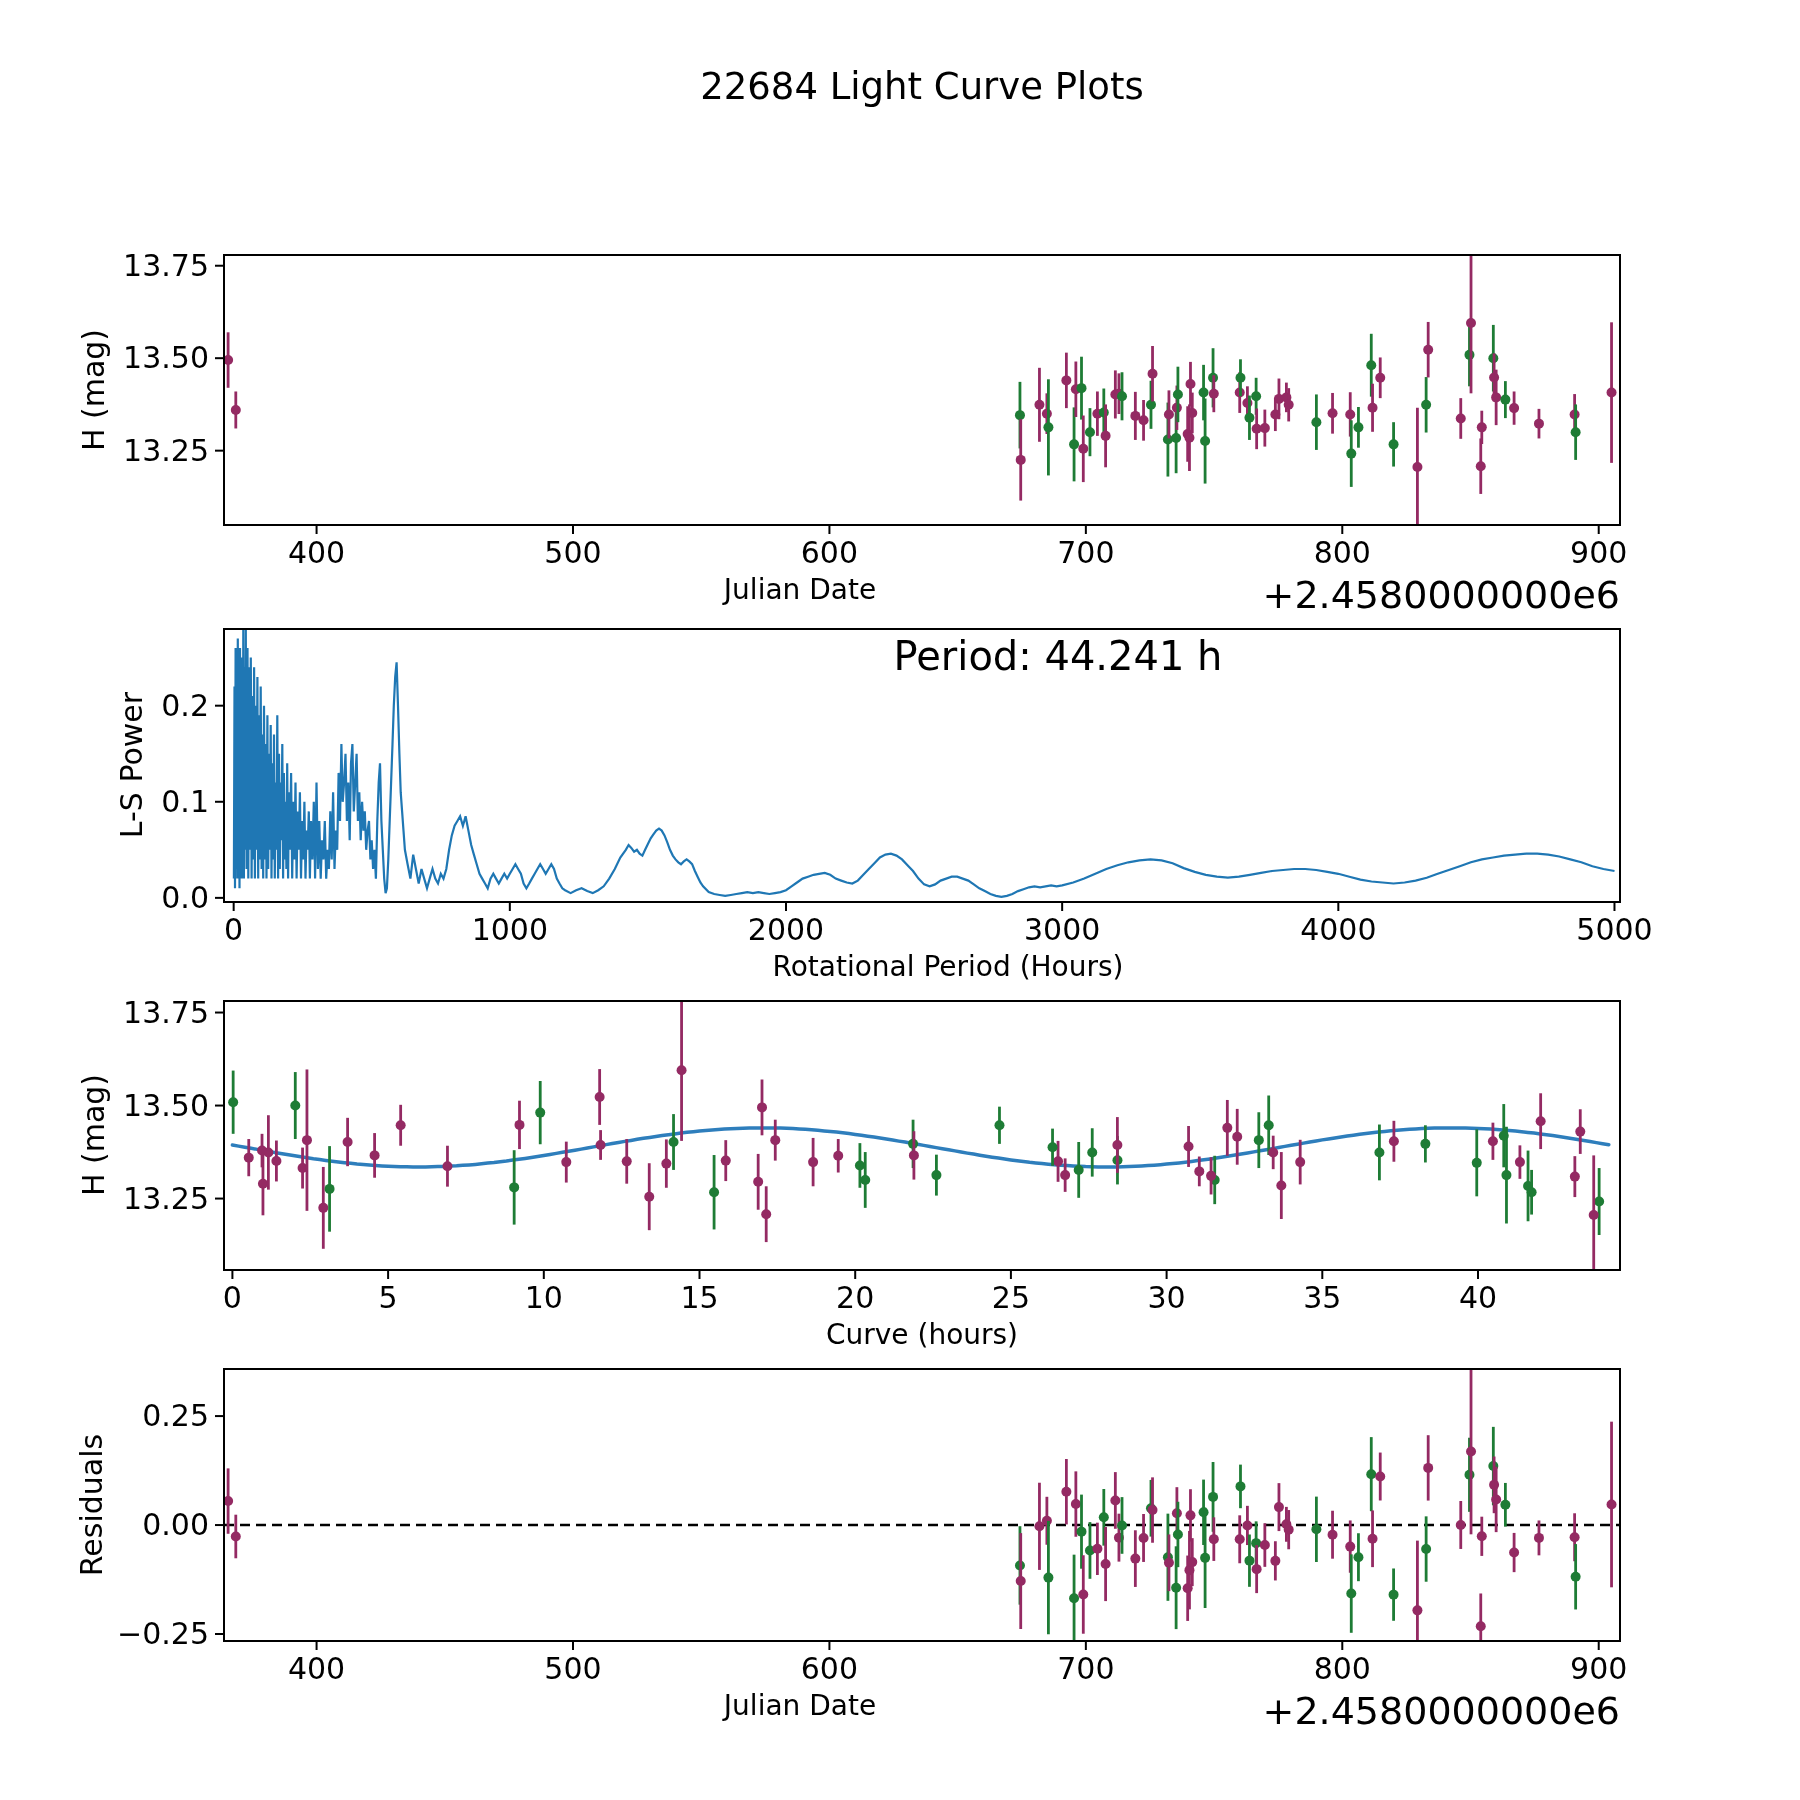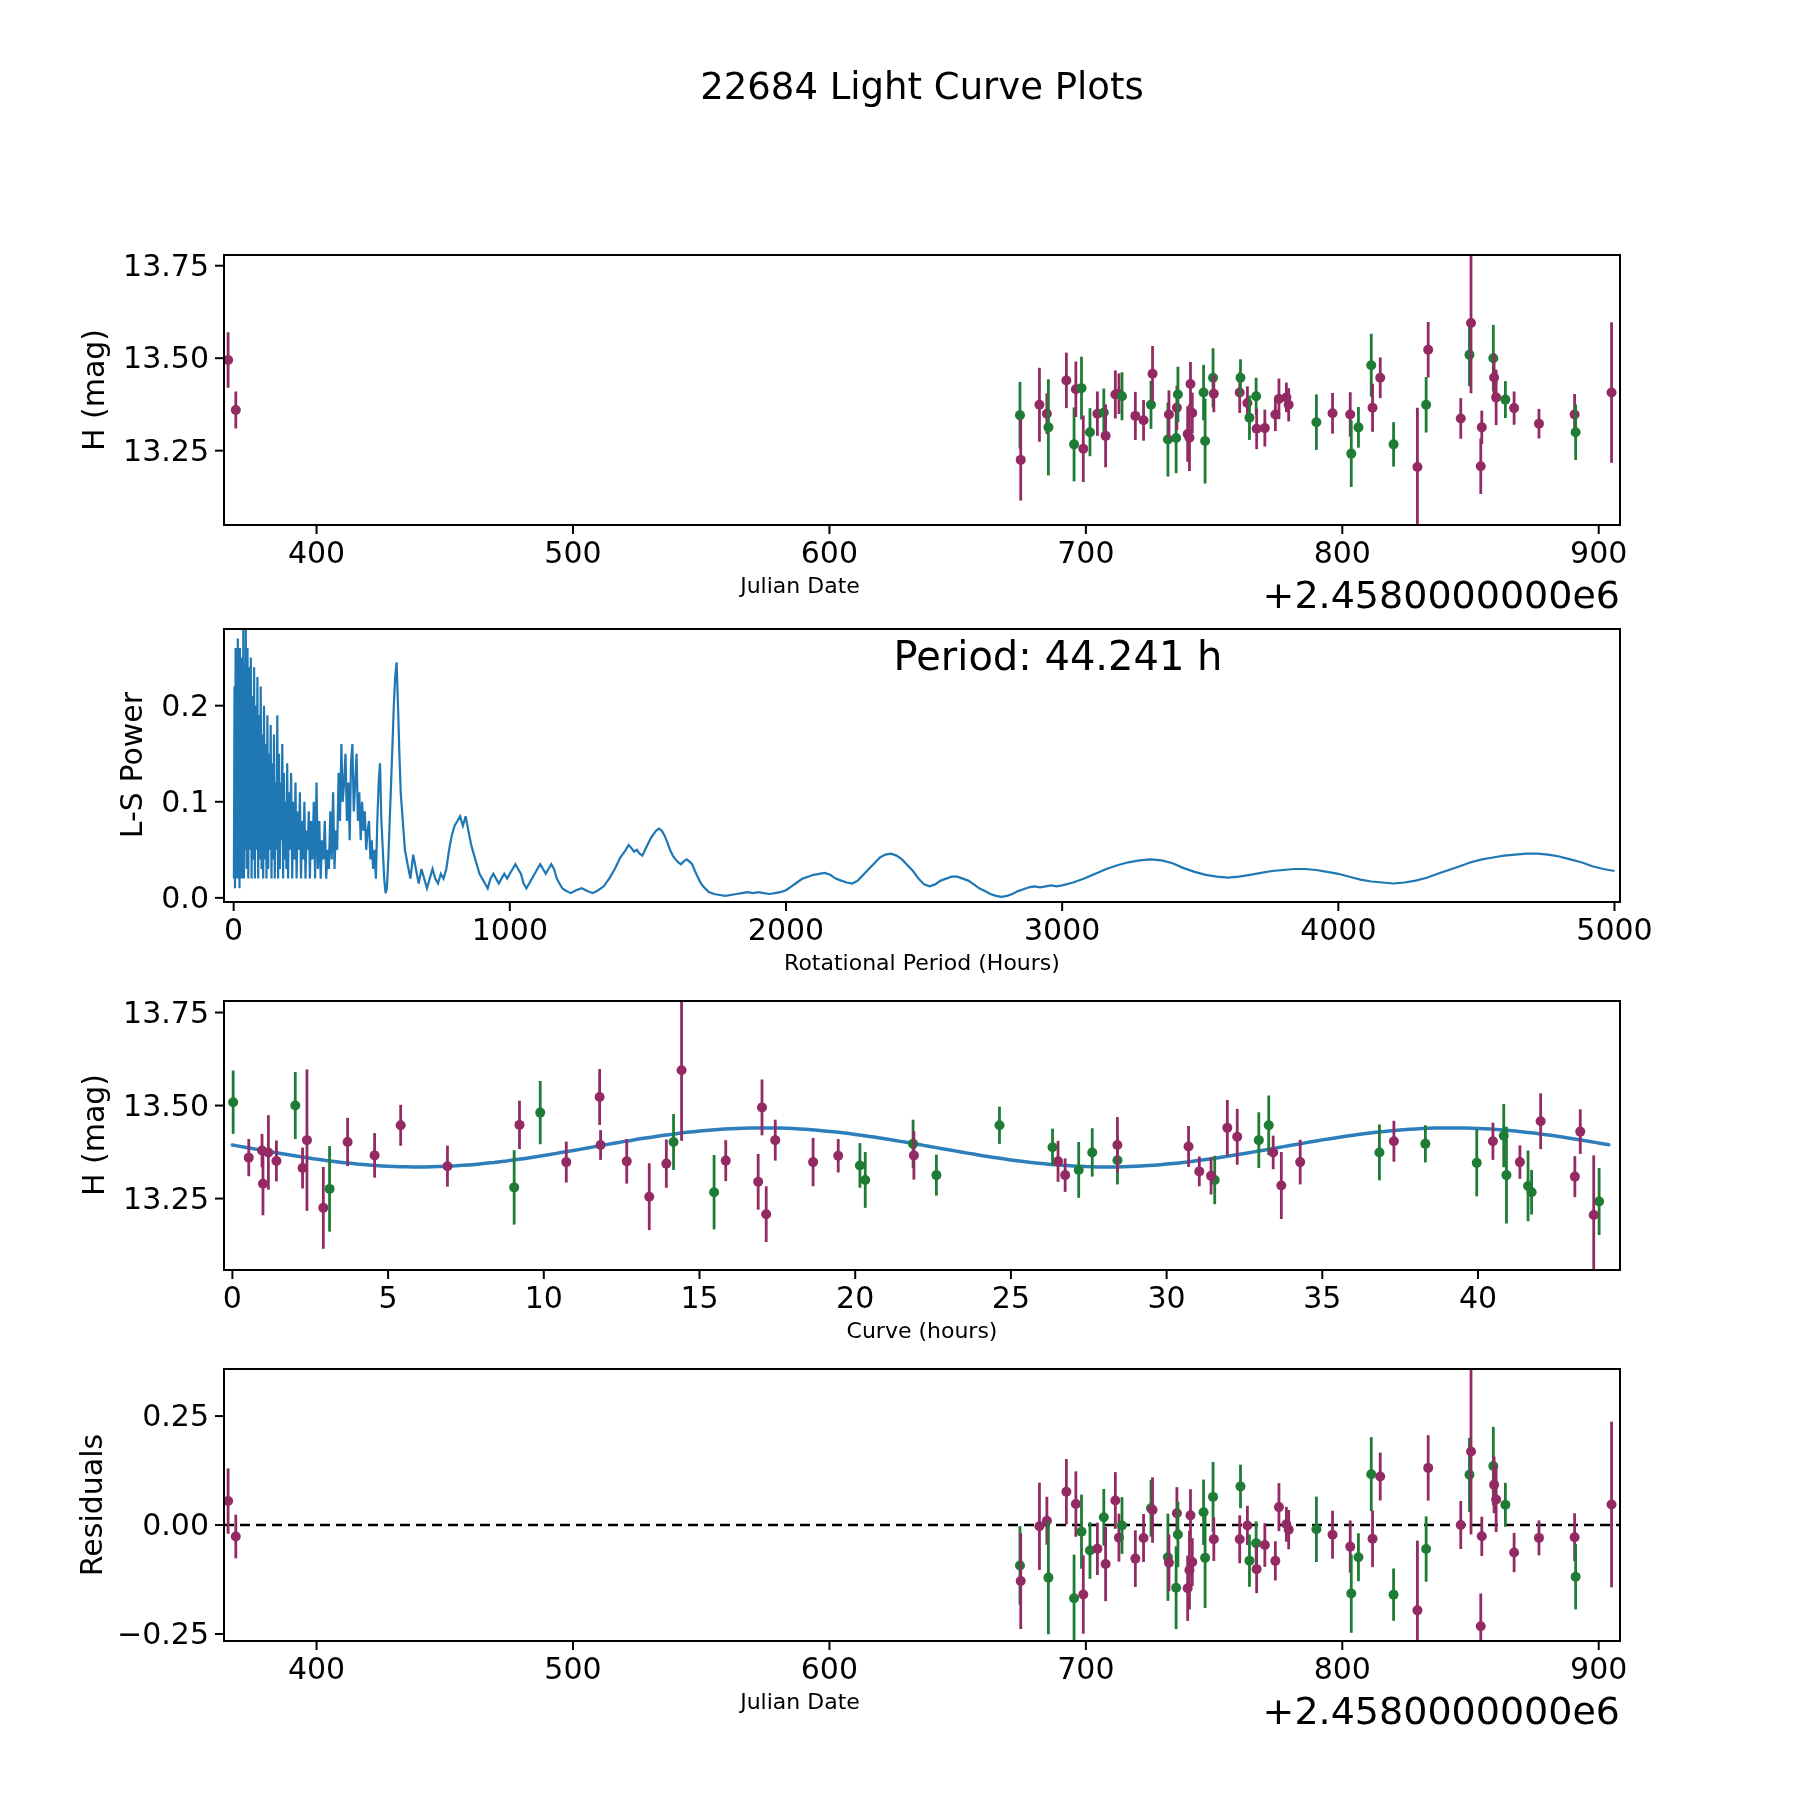--- a/index.html
+++ b/index.html
@@ -1,39 +1,39 @@
 <!DOCTYPE html>
 <html><head>
 <meta charset="utf-8">
 <style>
   html,body{margin:0;padding:0;background:#ffffff;}
   .fig{position:relative;width:1800px;height:1800px;background:#ffffff;
        font-family:"DejaVu Sans","Liberation Sans",sans-serif;color:#000;overflow:hidden;margin-top:39px;}
   .fig svg{position:absolute;left:0;top:0;}
   .txt{position:absolute;white-space:nowrap;}
   .title{font-size:37px;transform:translate(-50%,0);}
-  .xlab{font-size:22px;transform:translate(-50%,0);}
+  .xlab{font-size:28px;transform:translate(-50%,0);}
   .offs{font-size:38px;transform:translate(-100%,0);}
   .ylab{font-size:30px;transform:translate(-50%,-50%) rotate(-90deg);}
   .ann{font-size:40px;transform:translate(-50%,0);}
 </style>
 </head>
 <body>
 
 <div class="fig">
 
   <div class="txt title" style="left:922px;top:26px;">22684 Light Curve Plots</div>
 
   <div class="txt ylab" style="left:93px;top:351px;">H (mag)</div>
   <div class="txt xlab" style="left:800px;top:534px;">Julian Date</div>
   <div class="txt offs" style="left:1620px;top:534px;">+2.4580000000e6</div>
 
   <div class="txt ylab" style="left:131px;top:726px;">L-S Power</div>
   <div class="txt ann" style="left:1058px;top:594px;">Period: 44.241 h</div>
-  <div class="txt xlab" style="left:922px;top:911px;">Rotational Period (Hours)</div>
+  <div class="txt xlab" style="left:948px;top:911px;">Rotational Period (Hours)</div>
 
   <div class="txt ylab" style="left:93px;top:1096px;">H (mag)</div>
   <div class="txt xlab" style="left:922px;top:1279px;">Curve (hours)</div>
 
   <div class="txt ylab" style="left:91px;top:1466px;">Residuals</div>
   <div class="txt xlab" style="left:800px;top:1650px;">Julian Date</div>
   <div class="txt offs" style="left:1620px;top:1650px;">+2.4580000000e6</div>
 
   <svg id="plot" width="1800" height="1800" viewBox="0 0 1800 1800">
       <defs>

